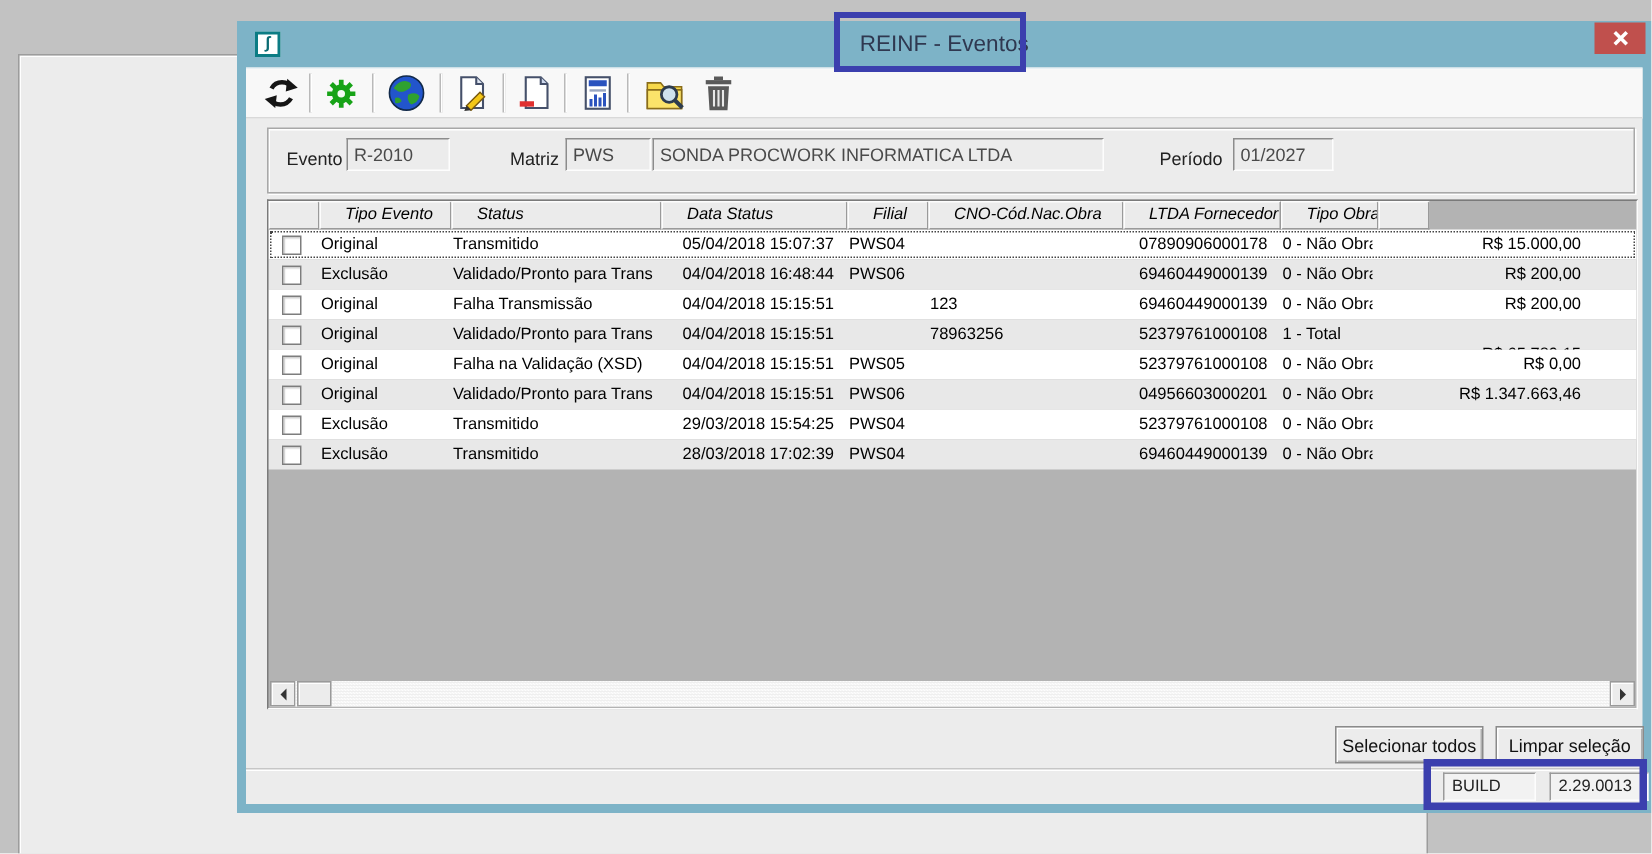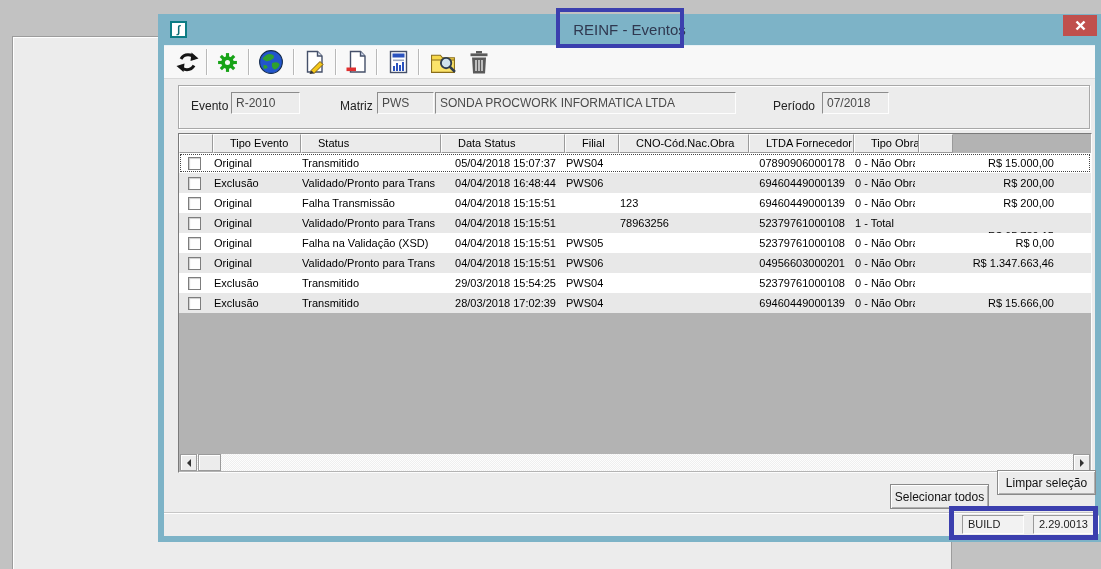--- a/index.html
+++ b/index.html
@@ -22,21 +22,21 @@
   .dlg-content{position:absolute;left:6px;right:6px;top:31px;bottom:6px;background:#ececec;border-top:1px solid #e8f1f5;}
   .dlg-title{position:absolute;left:0;right:0;top:7px;text-align:center;font-size:15px;color:#2f3850;}
   .dlg-close{position:absolute;top:1px;width:34px;height:21px;background:#c0504d;
              display:flex;align-items:center;justify-content:center;}
   .dlg-toolbar{position:absolute;left:0;right:0;top:0;height:32px;background:#f8f8f8;
                border-bottom:1px solid #d9d9d9;}
   
   .tbl{overflow:hidden;}
   .thead{display:flex;}
   .th{box-sizing:border-box;background:#ebebeb;border:1px solid;border-color:#fdfdfd #9a9a9a #9a9a9a #fdfdfd;
-      font-size:11px;color:#000;padding:0 16px;white-space:nowrap;overflow:hidden;flex:none;}
+      font-size:11px;color:#000;padding:0 16px;white-space:nowrap;overflow:hidden;flex:none;font-style:italic;}
   .trow{display:flex;background:#fff;}
   .trow.alt{background:#e8e8e8;}
   .trow.focus{outline:1px dotted #444;outline-offset:-2px;}
   .td{box-sizing:border-box;font-size:11px;padding:0 5px;white-space:nowrap;overflow:hidden;flex:none;color:#000;}
   .ar{text-align:right;} .ac{text-align:center;}
   .cbx{width:11px;height:11px;background:#fff;border:1px solid #7d7d7d;display:inline-block;
        box-shadow:inset 1px 1px 1px rgba(0,0,0,.2);margin-top:4px;}
   
   .tbl-main{left:14px;top:118px;width:912px;height:338px;border:1px solid;border-color:#7a7a7a #fdfdfd #fdfdfd #7a7a7a;
             background:#b3b3b3;}
@@ -288,21 +288,21 @@
         </div>
         <div class="abs lbl" style="left:161px;top:13px;">Matriz</div>
         <div class="abs sunken" style="left:198px;top:6px;width:55px;height:20px;">
           <div class="fieldtxt">PWS</div>
         </div>
         <div class="abs sunken" style="left:256px;top:6px;width:299px;height:20px;">
           <div class="fieldtxt">SONDA PROCWORK INFORMATICA LTDA</div>
         </div>
         <div class="abs lbl" style="left:594px;top:13px;text-align:right;">Período</div>
         <div class="abs sunken" style="left:643px;top:6px;width:65px;height:20px;">
-          <div class="fieldtxt">07/2018</div>
+          <div class="fieldtxt">01/2027</div>
         </div>
       </div>
 
       <div class="abs tbl tbl-main" style="top:87px;">
       <div class="thead">
             <div class="th" style="width: 30px;"></div>
             <div class="th" style="width: 88px;">Tipo Evento</div>
             <div class="th" style="width: 140px;">Status</div>
             <div class="th" style="width: 124px;">Data Status</div>
             <div class="th" style="width: 54px;">Filial</div>
@@ -396,40 +396,39 @@
           </div>
           <div class="trow alt">
             <div class="td ac" style="width: 30px;"><div class="cbx"></div></div>
             <div class="td" style="width: 88px;">Exclusão</div>
             <div class="td" style="width: 140px;">Transmitido</div>
             <div class="td ar" style="width: 124px;">28/03/2018 17:02:39</div>
             <div class="td" style="width: 54px;">PWS04</div>
             <div class="td" style="width: 130px;"></div>
             <div class="td ar" style="width: 105px;">69460449000139</div>
             <div class="td" style="width: 65px;">0 - Não Obra</div>
-            <div class="td ar" style="width: 144px;">R$ 15.666,00</div>
             <div class="td" style="width: 28px;"></div>
           </div>
           <div class="hscroll">
             <div class="sbtn">
               <div class="tri-l"></div>
             </div>
             <div class="strack">
               <div class="sthumb"></div>
             </div>
             <div class="sbtn">
               <div class="tri-r"></div>
             </div>
           </div>
         </div>
 
       <div class="abs btn" style="left:726px;top:438px;width:97px;height:23px;">
         <span>Selecionar todos</span>
       </div>
-      <div class="abs btn" style="left:833px;top:424px;width:97px;height:23px;">
+      <div class="abs btn" style="left:833px;top:438px;width:97px;height:23px;">
         <span>Limpar seleção</span>
       </div>
 
       <div class="abs" style="left:0;right:0;top:466px;height:1px;background:#c6c6c6;border-bottom:1px solid #fff;"></div>
       <div class="sb-field" style="left:798px;top:469px;width:62px;height:19px;background:#f2f2f2;">BUILD</div>
       <div class="sb-field" style="left:869px;top:469px;width:66px;height:19px;background:#f2f2f2;">2.29.0013</div>
     </div>
   </div>
 
   <div class="annot" style="left:556px;top:8px;width:128px;height:40px;"></div>

